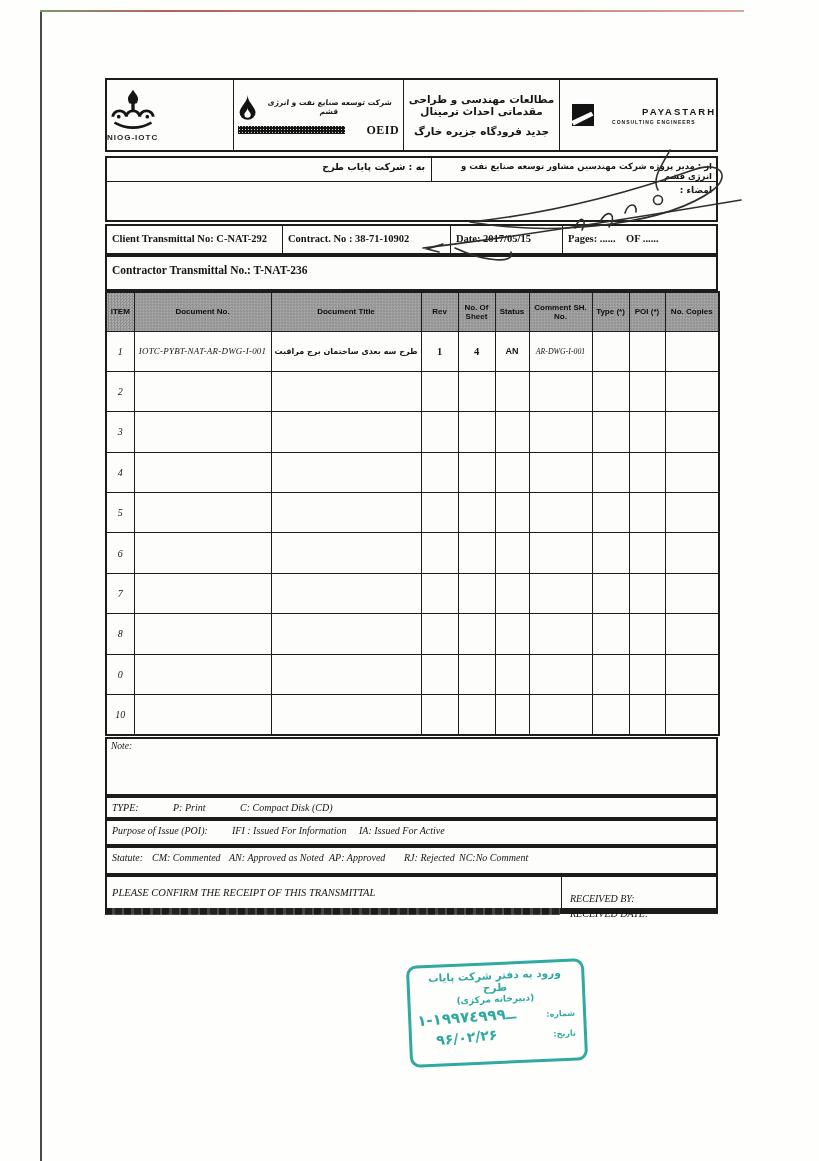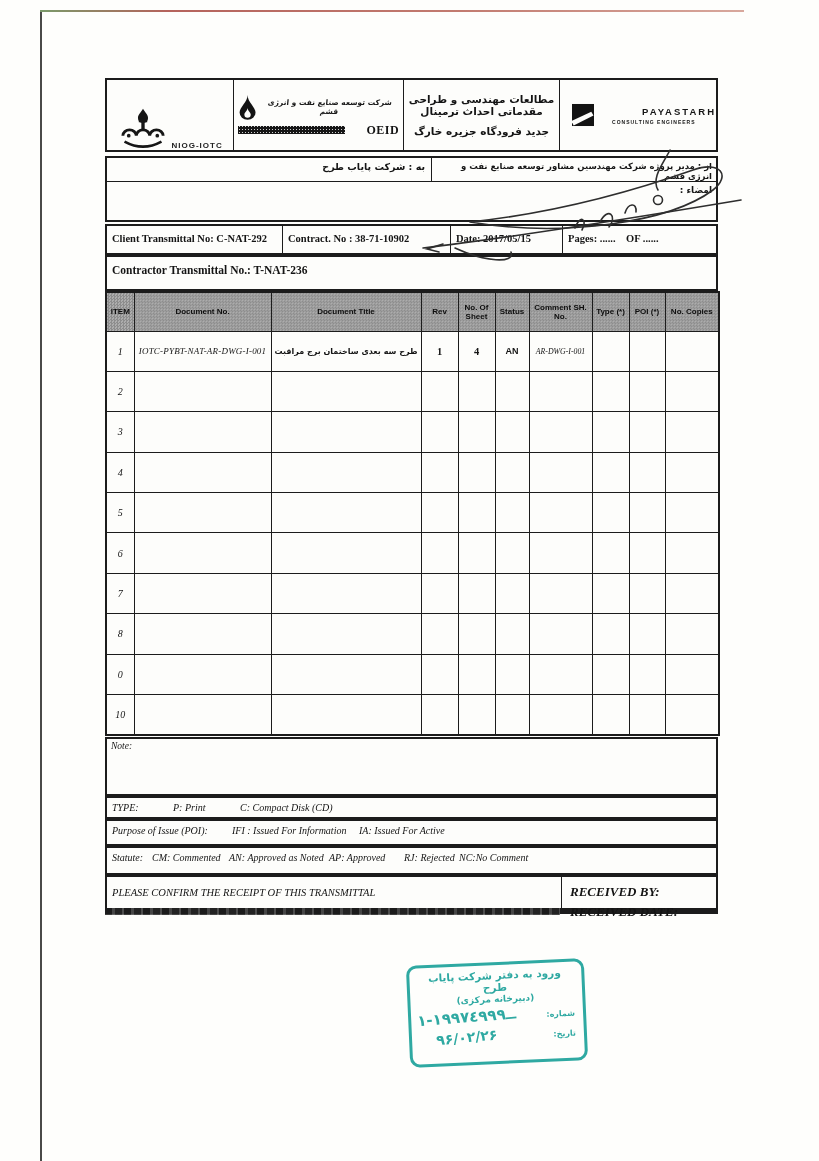--- a/index.html
+++ b/index.html
@@ -9,21 +9,21 @@
   .edge-v{position:absolute;left:40px;top:10px;width:2px;height:1151px;background:#4a4a48;}
   .edge-h{position:absolute;left:40px;top:10px;width:704px;height:2px;
           background:linear-gradient(90deg,#7a9a6a,#b5635c 18%,#c27b70 60%,#d8a89d);}
   
   .doc{position:absolute;left:105px;top:78px;width:613px;height:836px;}
   .sec{position:absolute;left:0;width:613px;border:2px solid #1c1c1c;background:#fdfdfb;box-sizing:border-box;}
   
   .header-box{top:0;height:74px;display:flex;}
   .cell{box-sizing:border-box;height:100%;}
   .cell+.cell{border-left:1.5px solid #1c1c1c;}
-  .nioc{width:128px;display:flex;flex-direction:row;align-items:flex-end;justify-content:center;gap:2px;}
+  .nioc{width:128px;display:flex;flex-direction:column;align-items:flex-start;justify-content:center;gap:2px;}
   .nioc-cap{font-family:"Liberation Sans","DejaVu Sans",sans-serif;font-size:8px;font-weight:700;letter-spacing:1px;color:#222;}
   .oeid{width:170px;display:flex;flex-direction:column;justify-content:center;padding:2px 4px;}
   .oeid-row{display:flex;align-items:center;justify-content:center;gap:3px;}
   .callig{font-family:"DejaVu Sans",sans-serif;font-size:7.5px;font-weight:700;color:#1a1a1a;transform:skewX(-6deg);line-height:1.2;text-align:center;}
   .oeid-bar-row{display:flex;align-items:center;gap:21px;margin-top:2px;justify-content:center;}
   .oeid-bar{width:108px;height:8px;background:#161616;
             background-image:radial-gradient(#cfcfcf 0.5px,transparent 0.7px);background-size:3px 3px;background-position:0 2px;}
   .oeid-label{font-size:12px;font-weight:700;letter-spacing:0.5px;}
   .title-cell{width:158px;display:flex;flex-direction:column;align-items:center;justify-content:center;gap:8px;
         font-family:"DejaVu Sans",sans-serif;font-size:10.5px;font-weight:700;text-align:center;padding:0 4px;}
@@ -69,21 +69,21 @@
   
   .note-box{top:659px;height:59px;font-style:italic;font-size:9.5px;padding:2px 0 0 4px;}
   .legend{font-style:italic;font-size:10px;}
   .legend span{position:absolute;top:4px;white-space:nowrap;}
   .type-row{top:718px;height:23px;text-align:center;}
   .poi-row{top:741px;height:27px;}
   .statute-row{top:768px;height:29px;}
   
   .confirm-row{top:797px;height:39px;display:flex;border-bottom-width:6px;}
   .cf-left{width:455px;box-sizing:border-box;border-right:1.5px solid #1c1c1c;font-style:italic;font-size:10.5px;padding:10px 0 0 5px;}
-  .cf-right{flex:1;font-style:italic;font-weight:700;font-size:13px;padding:5px 0 0 8px;line-height:1.5;}
+  .cf-right{flex:1;font-style:italic;font-weight:400;font-size:10px;padding:14px 0 0 8px;line-height:1.5;}
   .smudge{position:absolute;left:0;top:830px;width:455px;height:7px;
           background:repeating-linear-gradient(90deg,#1b1b1b 0 7px,#4d4d4d 7px 10px,#242424 10px 17px,#565656 17px 19px);opacity:0.85;}
   
   .signature{position:absolute;left:415px;top:148px;z-index:5;}
   
   .stamp{position:absolute;left:408px;top:962px;width:178px;height:102px;box-sizing:border-box;
          border:3px solid #2fa9a2;border-radius:10px;transform:rotate(-2.5deg);
          color:#2fa9a2;font-family:"DejaVu Sans",sans-serif;padding:4px 8px 0 6px;z-index:4;}
   .st-l1{font-size:10.5px;font-weight:700;text-align:center;}
   .st-l2{font-size:9px;font-weight:700;text-align:center;margin-top:1px;}

